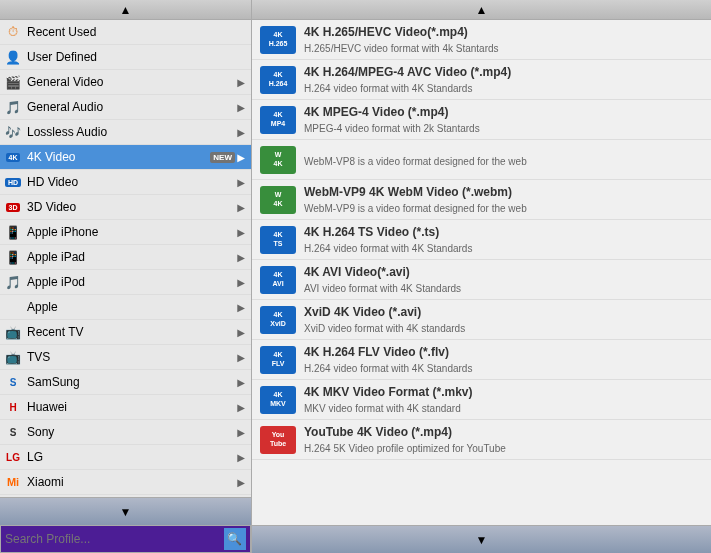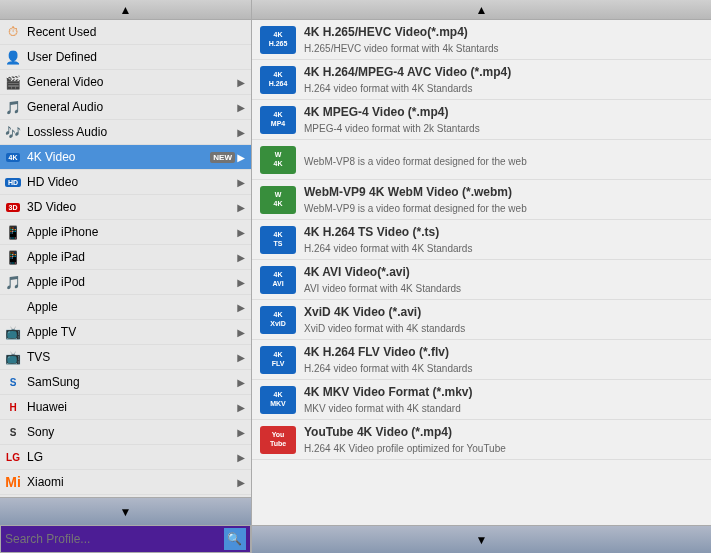--- a/index.html
+++ b/index.html
@@ -302,21 +302,21 @@
           <span class="item-icon">
             <span style="color:#555;font-size:13px;"></span>
           </span>
           <span class="item-label">Apple</span>
           <span class="arrow">▶</span>
         </div>
         <div class="left-list-item">
           <span class="item-icon">
             <span style="color:#555;font-size:13px;">📺</span>
           </span>
-          <span class="item-label">Apple TV</span>
+          <span class="item-label">Recent TV</span>
           <span class="arrow">▶</span>
         </div>
         <div class="left-list-item">
           <span class="item-icon">
             <span style="color:#555;font-size:13px;">📺</span>
           </span>
           <span class="item-label">TVS</span>
           <span class="arrow">▶</span>
         </div>
         <div class="left-list-item">
@@ -342,21 +342,21 @@
         </div>
         <div class="left-list-item">
           <span class="item-icon">
             <span style="color:#cc0000;font-size:10px;font-weight:bold;">LG</span>
           </span>
           <span class="item-label">LG</span>
           <span class="arrow">▶</span>
         </div>
         <div class="left-list-item">
           <span class="item-icon">
-            <span style="color:#ff6600;font-size:14px;font-weight:bold;">Mi</span>
+            <span style="color:#ff6600;font-size:11px;font-weight:bold;">Mi</span>
           </span>
           <span class="item-label">Xiaomi</span>
           <span class="arrow">▶</span>
         </div>
         <div class="left-list-item"></div>
       </div>
     <div class="scroll-btn-bottom-left">
       <span>▼</span>
     </div>
     <div class="search-bar">
@@ -449,21 +449,21 @@
           <div class="right-item-text">
             <div class="right-item-title">4K MKV Video Format (*.mkv)</div>
             <div class="right-item-desc">MKV video format with 4K standard</div>
           </div>
         </div>
         <div class="right-list-item">
           <div class="right-item-icon" style="background: rgb(211, 47, 47); color: white; font-size: 7px; font-weight: bold; text-align: center; line-height: 1.2; white-space: pre; border-radius: 3px; width: 36px; height: 28px; display: flex; align-items: center; justify-content: center; flex-shrink: 0; margin-right: 8px;">You
 Tube</div>
           <div class="right-item-text">
             <div class="right-item-title">YouTube 4K Video (*.mp4)</div>
-            <div class="right-item-desc">H.264 4K Video profile optimized for YouTube</div>
+            <div class="right-item-desc">H.264 5K Video profile optimized for YouTube</div>
           </div>
         </div>
       </div>
     <div class="scroll-btn-bottom-right">
       <span>▼</span>
     </div>
   </div>
 </div>
 
 </body></html>

